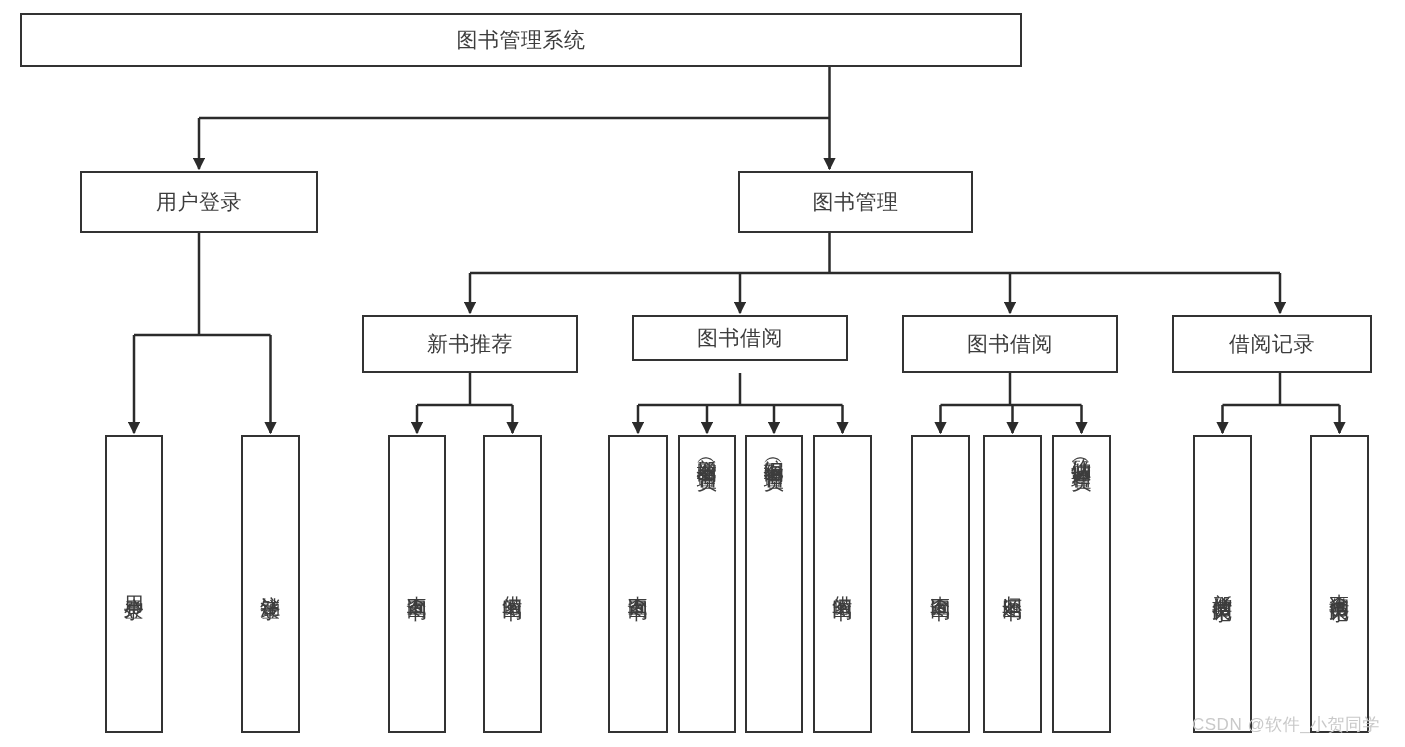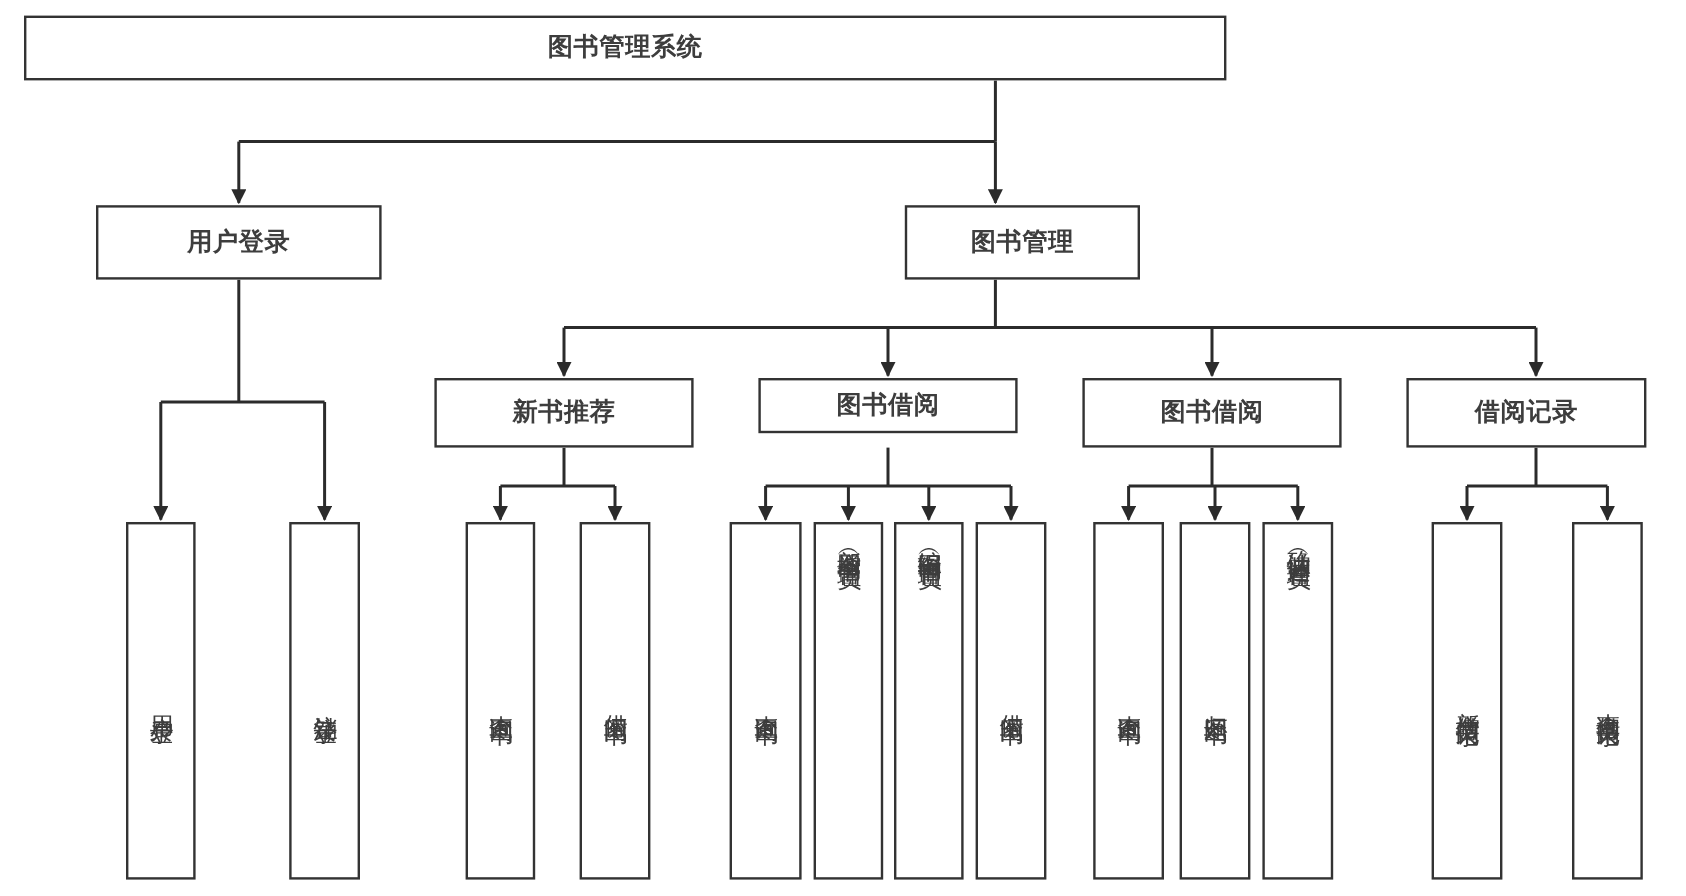--- a/index.html
+++ b/index.html
@@ -39,21 +39,20 @@
   }
   .node .label {
     color: #3d3d3d;
     font-size: 21px;
     line-height: 1.18;
     letter-spacing: 0.5px;
     white-space: nowrap;
   }
   .node.horizontal .label {
     writing-mode: horizontal-tb;
-    font-weight: bold;
   }
   .node.vertical {
     align-items: flex-start;
     justify-content: center;
     padding-top: 6px;
   }
   .node.vertical .label {
     writing-mode: vertical-rl;
     text-orientation: upright;
     font-size: 20px;
@@ -122,21 +121,21 @@
       </g>
   </svg>
 
   <div id="nodes-layer">
       <div class="node horizontal" style="left: 20px; top: 13px; width: 1002px; height: 54px;">
         <span class="label">图书管理系统</span>
       </div>
       <div class="node horizontal" style="left: 80px; top: 171px; width: 238px; height: 62px;">
         <span class="label">用户登录</span>
       </div>
-      <div class="node horizontal" style="left: 754px; top: 171px; width: 196px; height: 62px;">
+      <div class="node horizontal" style="left: 738px; top: 171px; width: 235px; height: 62px;">
         <span class="label">图书管理</span>
       </div>
       <div class="node horizontal" style="left: 362px; top: 315px; width: 216px; height: 58px;">
         <span class="label">新书推荐</span>
       </div>
       <div class="node horizontal" style="left: 632px; top: 315px; width: 216px; height: 46px;">
         <span class="label">图书借阅</span>
       </div>
       <div class="node horizontal" style="left: 902px; top: 315px; width: 216px; height: 58px;">
         <span class="label">图书借阅</span>
@@ -178,14 +177,15 @@
         <span class="label">确认归还（管理员）</span>
       </div>
       <div class="node vertical centered" style="left: 1193px; top: 435px; width: 59px; height: 298px;">
         <span class="label">新增借阅记录</span>
       </div>
       <div class="node vertical centered" style="left: 1310px; top: 435px; width: 59px; height: 298px;">
         <span class="label">查询借阅记录</span>
       </div>
     </div>
 
+  <div class="watermark" style="left: 1192px; top: 713px; color: rgb(201, 201, 201);">CSDN @软件_小贺同学</div>
 
 </div>
 
 </body></html>

